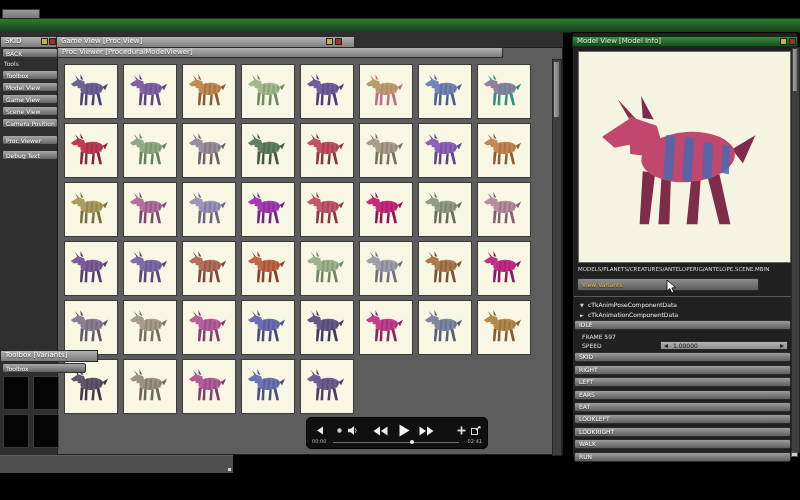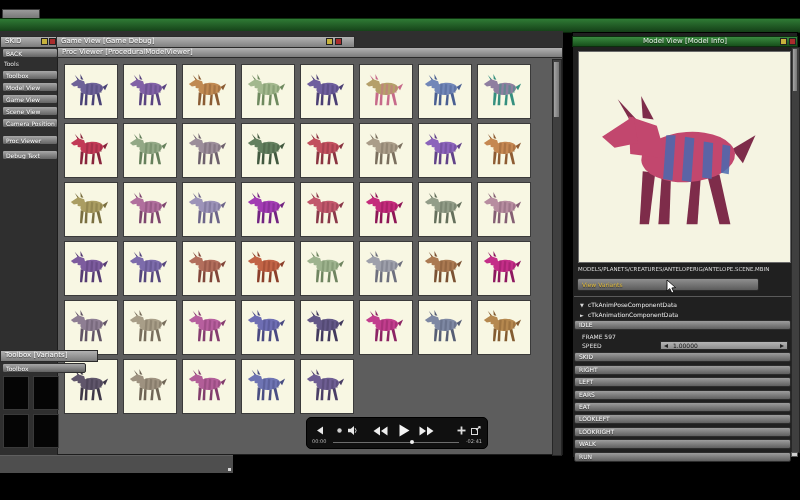--- a/index.html
+++ b/index.html
@@ -66,27 +66,27 @@
       <div class="btn3d sidebar-btn" style="position: absolute; left: 0px; top: 0px;">Toolbox</div>
       <div class="btn3d sidebar-btn" style="position: absolute; left: 0px; top: 12px;">Model View</div>
       <div class="btn3d sidebar-btn" style="position: absolute; left: 0px; top: 24px;">Game View</div>
       <div class="btn3d sidebar-btn" style="position: absolute; left: 0px; top: 36px;">Scene View</div>
       <div class="btn3d sidebar-btn" style="position: absolute; left: 0px; top: 48px;">Camera Position</div>
       <div class="btn3d sidebar-btn" style="position: absolute; left: 0px; top: 65px;">Proc Viewer</div>
       <div class="btn3d sidebar-btn" style="position: absolute; left: 0px; top: 80px;">Debug Text</div>
     </div>
 
   <div class="abs tb-gray" style="left:56px;top:36px;width:289px;height:11px;">
-    <span>Game View  [Game Debug]</span>
+    <span>Game View  [Proc View]</span>
   </div>
   <div class="abs dot dot-y" style="left:326px;top:38px;"></div>
   <div class="abs dot dot-r" style="left:335px;top:38px;"></div>
 
   <div class="abs" style="left:57px;top:47px;width:506px;height:408px;background:#5d5d5d;border:1px solid #1d1d1d;box-sizing:border-box;"></div>
-  <div class="abs tb-gray" style="left:57px;top:47px;width:506px;height:11px;box-sizing:border-box;">
+  <div class="abs tb-gray" style="left:57px;top:47px;width:446px;height:11px;box-sizing:border-box;">
     <span>Proc Viewer  [ProceduralModelViewer]</span>
   </div>
   <div class="abs" id="creature-grid" style="left:64px;top:64px;">
       <div class="cell">
         <svg viewBox="0 0 60 46" width="46" height="35">
           <polygon points="12.5,8 8.5,1 14.5,7.5" fill="#4a4276"></polygon>
           <polygon points="16.5,7 16,0 20,7.5" fill="#4a4276"></polygon>
           <polygon points="45,17 52.5,12.5 48.5,21.5" fill="#4a4276"></polygon>
           <polygon points="16.5,24 20.5,24.5 18.5,41 15.5,41" fill="#4a4276"></polygon>
           <polygon points="22.5,26 25.5,26.5 25,41 21.5,41" fill="#4a4276"></polygon>
@@ -994,21 +994,21 @@
   </div>
   <div class="abs btn3d" style="left:2px;top:363px;width:84px;height:10px;box-sizing:border-box;">Toolbox</div>
   <div class="abs" id="toolbox-slots" style="left:3px;top:376px;width:58px;display:grid;grid-template-columns:26px 26px;gap:4px;">
       <div class="toolbox-slot"></div>
       <div class="toolbox-slot"></div>
       <div class="toolbox-slot"></div>
       <div class="toolbox-slot"></div>
     </div>
 
   <div class="abs" style="left:572px;top:32px;width:226px;height:426px;background:#202020;border:1px solid #000;box-sizing:border-box;"></div>
-  <div class="abs tb-green" style="left:572px;top:36px;width:226px;height:11px;box-sizing:border-box;text-align:center;">
+  <div class="abs tb-green" style="left:572px;top:36px;width:226px;height:11px;box-sizing:border-box;">
     <span>Model View  [Model Info]</span>
   </div>
   <div class="abs dot dot-y" style="left:780px;top:38px;"></div>
   <div class="abs dot dot-r" style="left:789px;top:38px;"></div>
 
   <div class="abs" id="model-viewport" style="left:578px;top:51px;width:213px;height:212px;background:#f5f4e2;border:1px solid #6a6a6a;box-sizing:border-box;display:flex;align-items:center;justify-content:center;">
       <div style="margin-top: 26px;"><svg viewBox="0 0 60 46" width="188" height="144">
           <polygon points="12.5,8 8.5,1 14.5,7.5" fill="#7e2c4a"></polygon>
           <polygon points="16.5,7 16,0 20,7.5" fill="#7e2c4a"></polygon>
           <polygon points="45,17 52.5,12.5 48.5,21.5" fill="#7e2c4a"></polygon>

